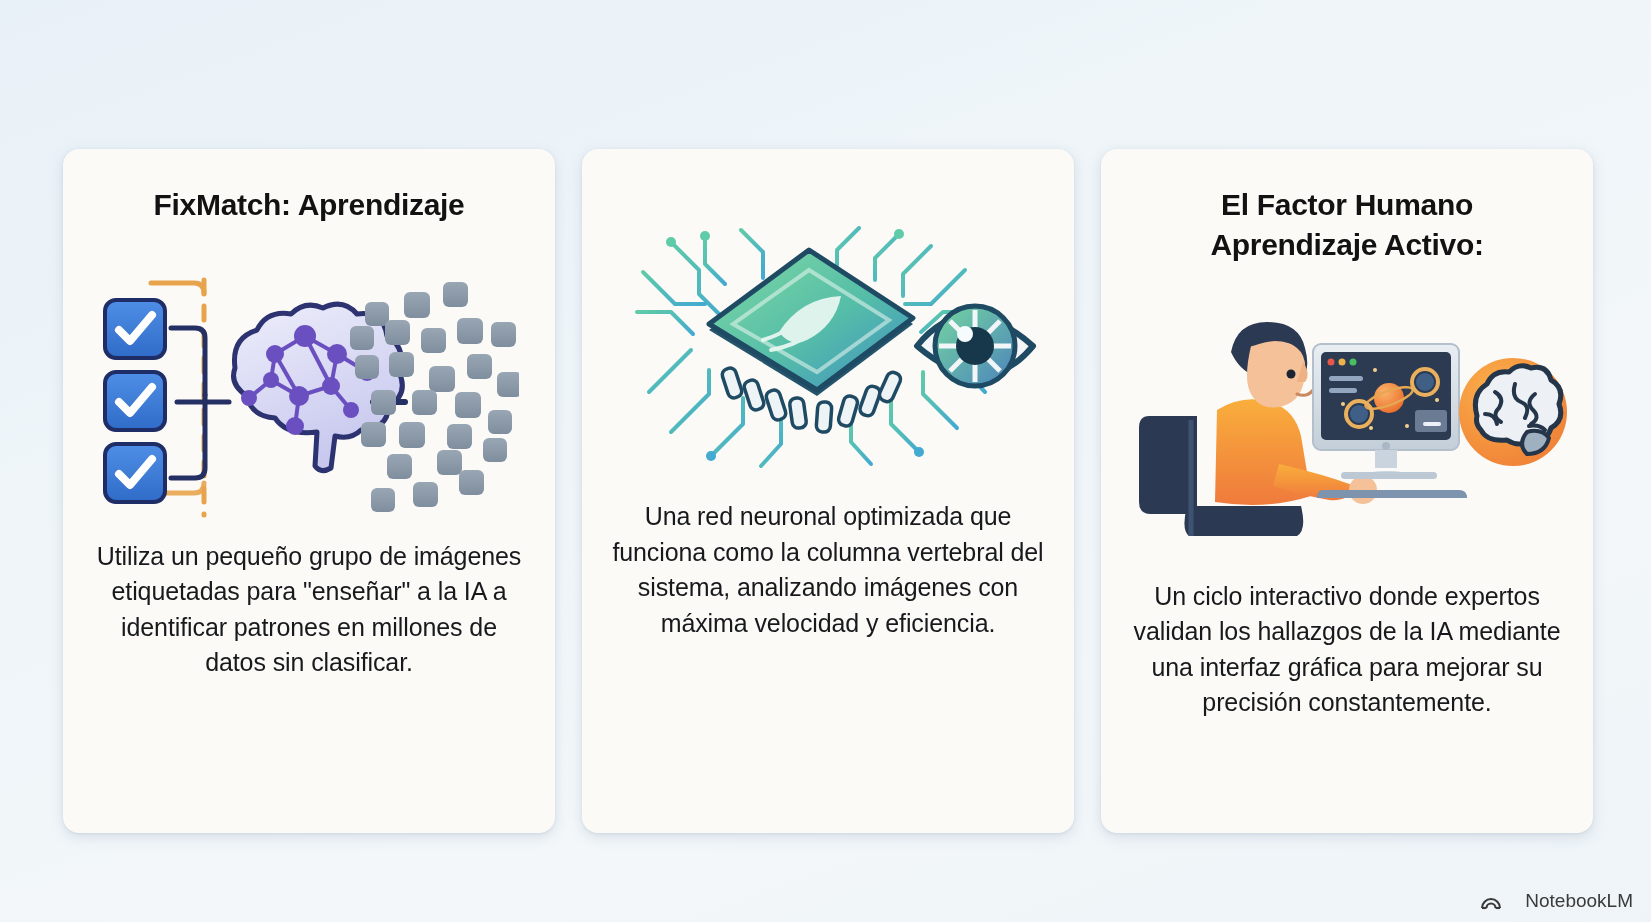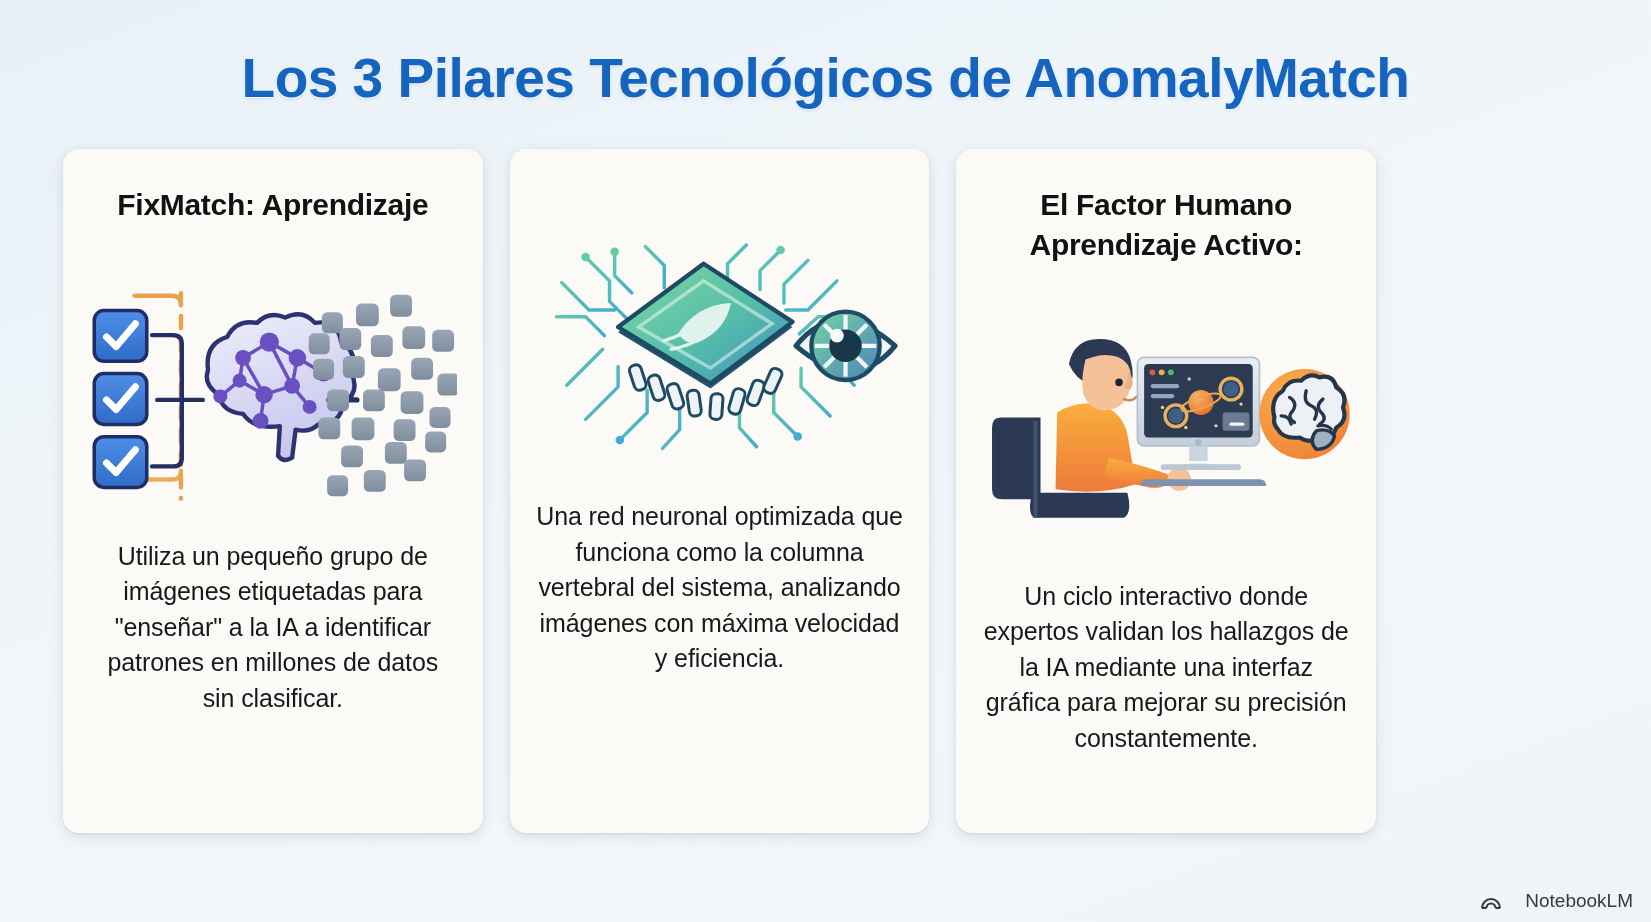--- a/index.html
+++ b/index.html
@@ -33,21 +33,21 @@
     letter-spacing: -0.5px;
     color: #1565c0;
     text-shadow: 0 1px 1px rgba(255,255,255,0.9), 0 2px 3px rgba(90,120,160,0.18);
   }
 
   
   .cards {
     position: absolute;
     top: 149px;
     left: 63px;
-    width: 1313px;
+    width: 1530px;
     height: 684px;
     display: flex;
     gap: 27px;
   }
   .card {
     flex: 1 1 0;
     background: #fbfaf7;
     border-radius: 16px;
     box-shadow: 0 4px 14px rgba(120,140,165,0.22), 0 1px 3px rgba(120,140,165,0.16);
     display: flex;
@@ -110,21 +110,20 @@
 
   
   .art3 { width: 440px; height: 250px; position: relative; }
   .art3 svg { width: 100%; height: 100%; }
 </style>
 </head>
 <body>
 
 <div id="page">
 
-  <div class="title">Los 3 Pilares Tecnológicos de AnomalyMatch</div>
 
   <div class="cards">
 
     <div class="card">
       <div class="card-heading">
         <div>FixMatch: Aprendizaje</div>
       </div>
 
       <div class="card-art">
         <div class="art1">

